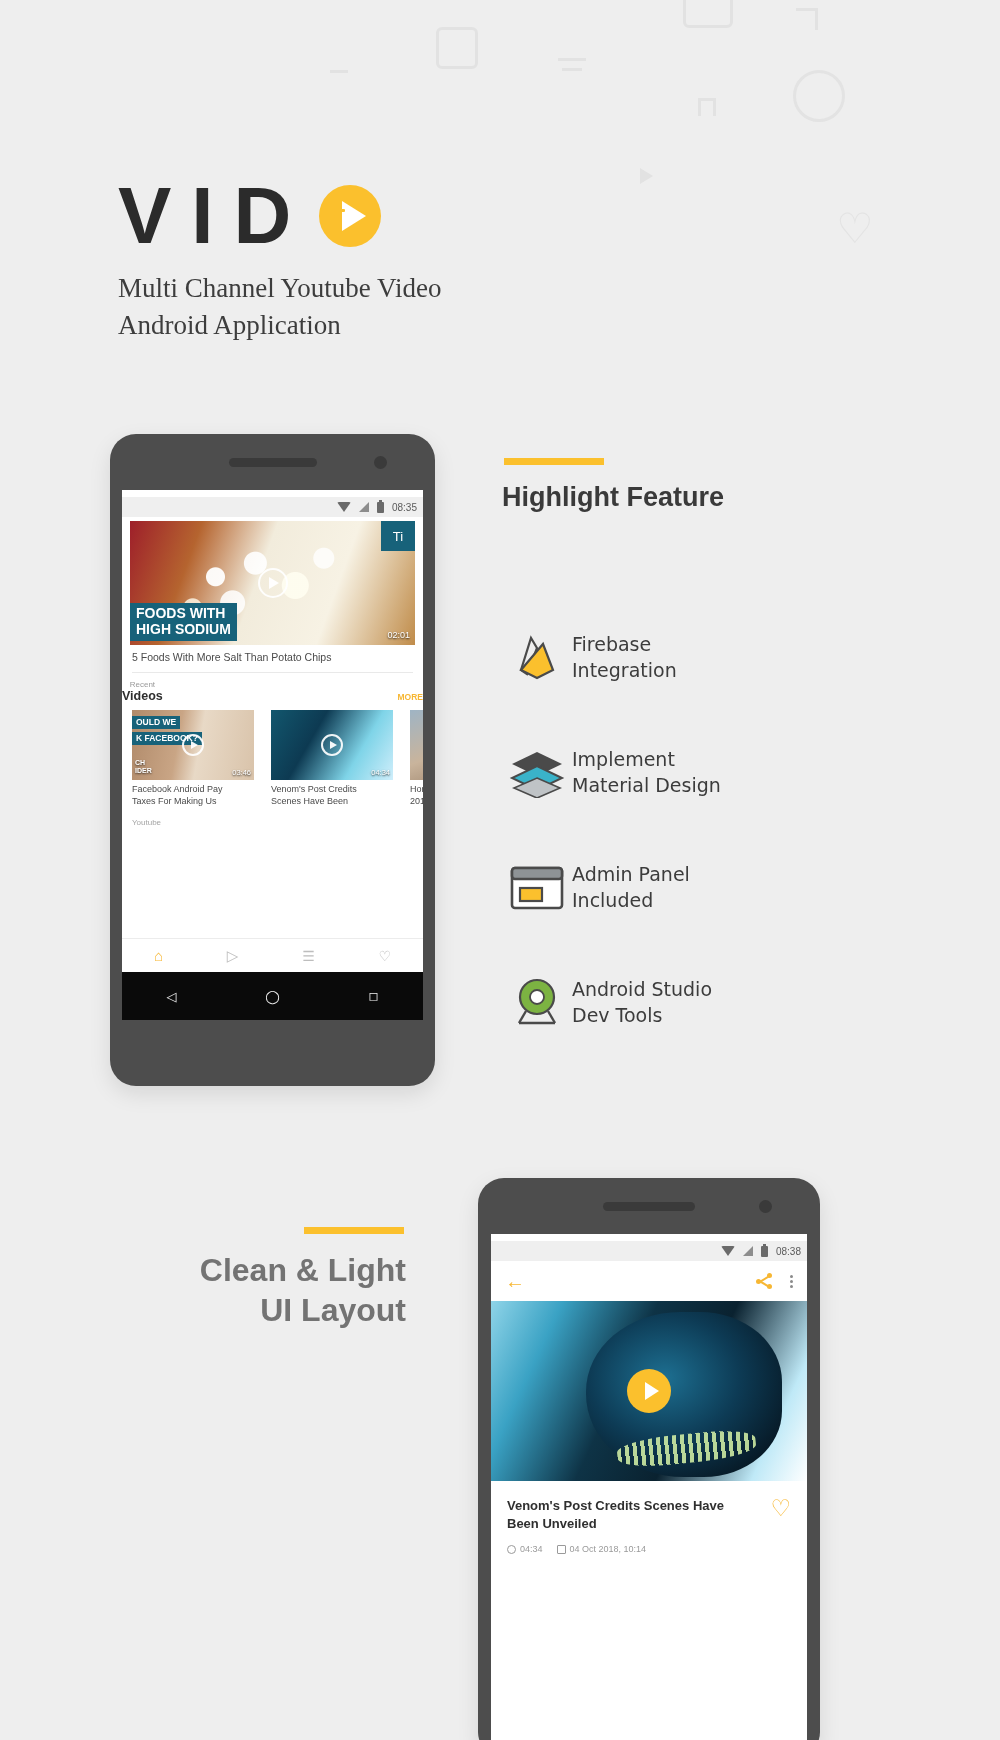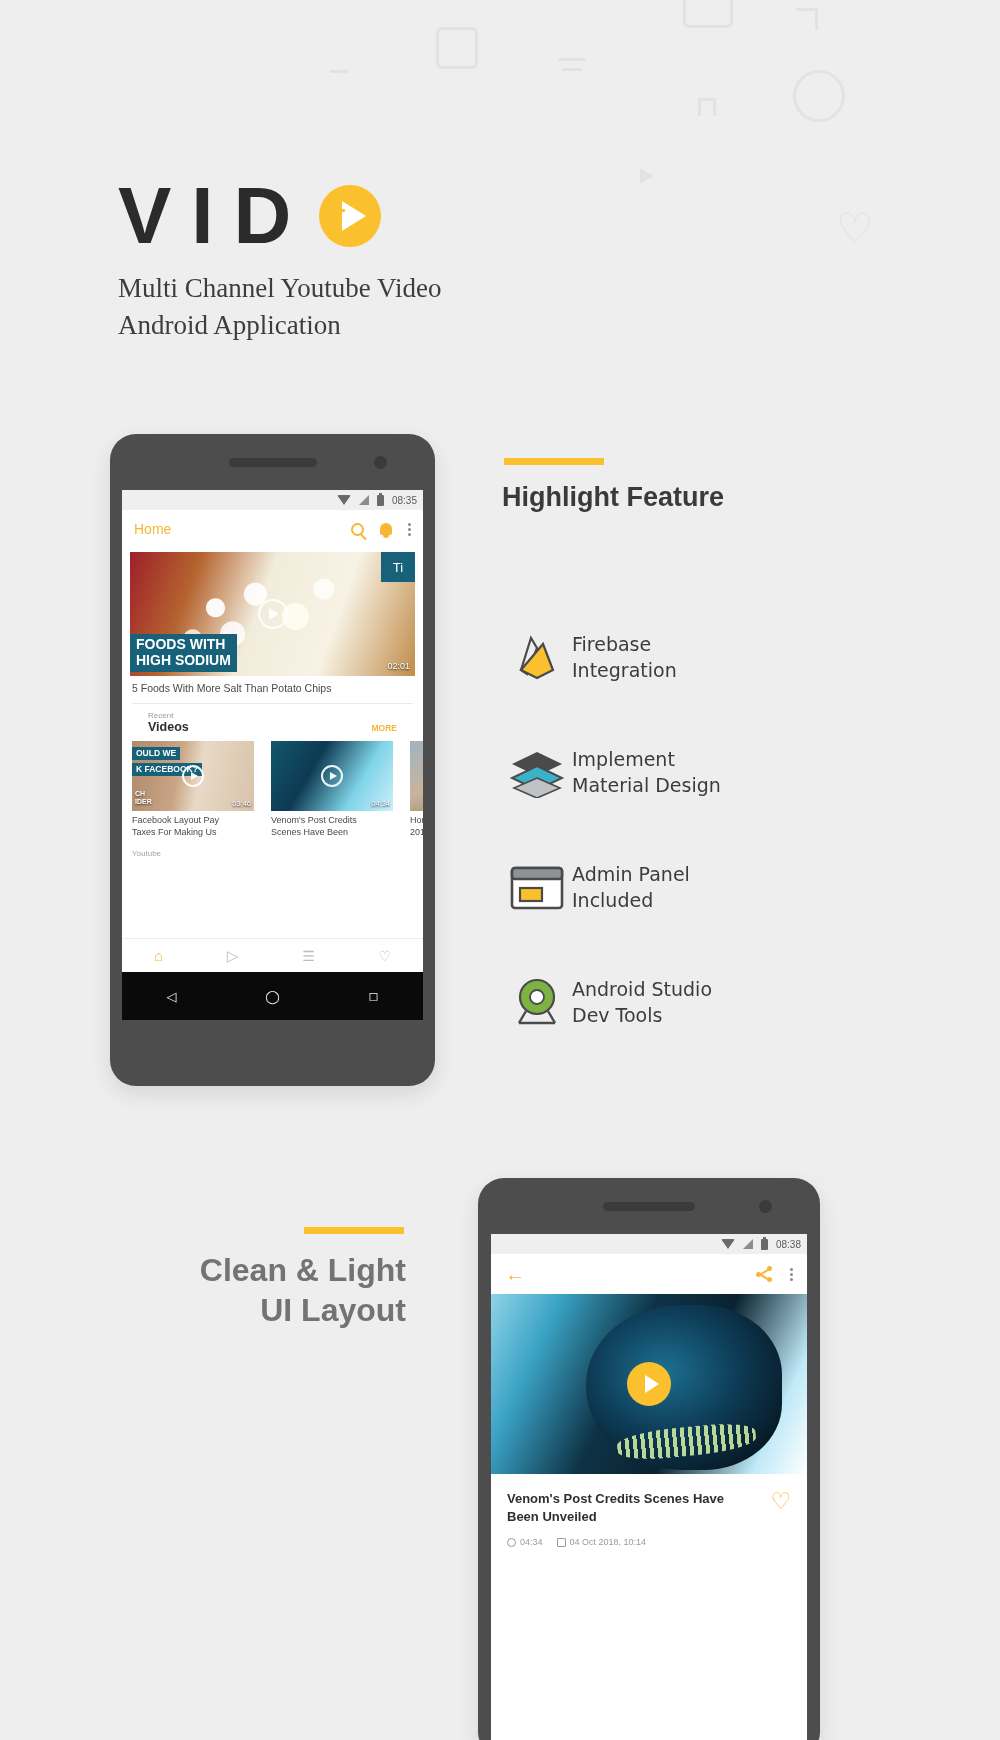--- a/index.html
+++ b/index.html
@@ -74,21 +74,21 @@
     position: absolute; left: 12px; top: 538px;
     width: 301px; height: 48px; background: #0a0a0a;
     display: flex; align-items: center; justify-content: space-around;
   }
   .navglyph { color: #f2f2f2; }
 
   
   .statusbar {
     height: 20px; background: #efefef;
     display: flex; align-items: center; justify-content: flex-end;
-    padding-right: 6px; gap: 8px;
+    padding-right: 6px; gap: 8px; margin-top: 7px;
   }
   .sb-time { font-size: 10px; color: #5a5a5a; }
   .ico-wifi { width: 0; height: 0; border-left: 7px solid transparent; border-right: 7px solid transparent; border-top: 10px solid #6a6a6a; border-radius: 2px;}
   .ico-sig { width: 0; height: 0; border-left: 10px solid transparent; border-bottom: 10px solid #8d8d8d; }
   .ico-bat { width: 7px; height: 11px; background: #6a6a6a; border-radius: 1px; position: relative; }
   .ico-bat::before { content:""; position:absolute; top:-2px; left:2px; width:3px; height:2px; background:#6a6a6a; }
 
   
   .appbar {
     height: 38px; background: #fff; display: flex; align-items: center;
@@ -140,21 +140,21 @@
   .hero-dur {
     position: absolute; right: 5px; bottom: 5px; color: #fff;
     font-size: 9px; text-shadow: 0 1px 2px rgba(0,0,0,.8);
   }
   .hero-title {
     padding: 6px 10px 0; font-size: 10.5px; color: #4a4a4a;
   }
   .divider { height: 1px; background: #e9e9e9; margin: 9px 10px 0; }
 
   
-  .sec-head { padding: 7px 26px 0; display: flex; align-items: flex-end; justify-content: space-between; }
+  .sec-head { padding: 7px 0 0; display: flex; align-items: flex-end; justify-content: space-between; text-align: center; }
   .sec-sub { font-size: 8px; color: #9a9a9a; }
   .sec-title { font-size: 12.5px; font-weight: bold; color: #2e2e2e; }
   .sec-more { font-size: 8.5px; font-weight: bold; color: #f7b733; padding-bottom: 1px; }
 
   .thumbs { display: flex; gap: 17px; padding: 7px 0 0 10px; }
   .thumb { width: 122px; flex: 0 0 122px; }
   .thumb-img { height: 70px; position: relative; overflow: hidden; }
   .t1 { background: linear-gradient(100deg,#b08a6a 0%,#c9a585 38%,#e8d9c6 55%,#d9c3aa 100%); }
   .t2 { background: linear-gradient(120deg,#12576e 0%,#0d3a52 35%,#7fd4e8 70%,#cfeefb 100%); }
   .t3 { background: linear-gradient(160deg,#9fb4c4 0%,#c9b49c 48%,#8a6f57 100%); }
@@ -285,32 +285,20 @@
 
   <div class="p1-screen">
 
     <div class="statusbar">
       <span class="ico-wifi"></span>
       <span class="ico-sig"></span>
       <span class="ico-bat"></span>
       <span class="sb-time">08:35</span>
     </div>
 
-    <div class="appbar">
-      <div class="appbar-title">Home</div>
-      <div class="appbar-actions">
-        <span class="ic-search"></span>
-        <span class="ic-bell"></span>
-        <span class="ic-dots">
-            <i></i>
-            <i></i>
-            <i></i>
-          </span>
-      </div>
-    </div>
 
     <div class="hero">
       <div class="hero-grain"></div>
       <div class="hero-badge">Ti</div>
       <div class="play-ring">
           <span class="t"></span>
         </div>
       <div class="hero-caption">
         <div>FOODS WITH</div>
         <div>HIGH SODIUM</div>
@@ -336,21 +324,21 @@
           <div class="tag-corner">
             <div>CH</div>
             <div>IDER</div>
           </div>
           <div class="play-ring sm">
               <span class="t"></span>
             </div>
           <div class="thumb-dur">03:46</div>
         </div>
         <div class="thumb-cap">
-          <div>Facebook Layout Pay</div>
+          <div>Facebook Android Pay</div>
           <div>Taxes For Making Us</div>
         </div>
       </div>
 
       <div class="thumb">
         <div class="thumb-img t2">
           <div class="play-ring sm">
               <span class="t"></span>
             </div>
           <div class="thumb-dur">04:34</div>

